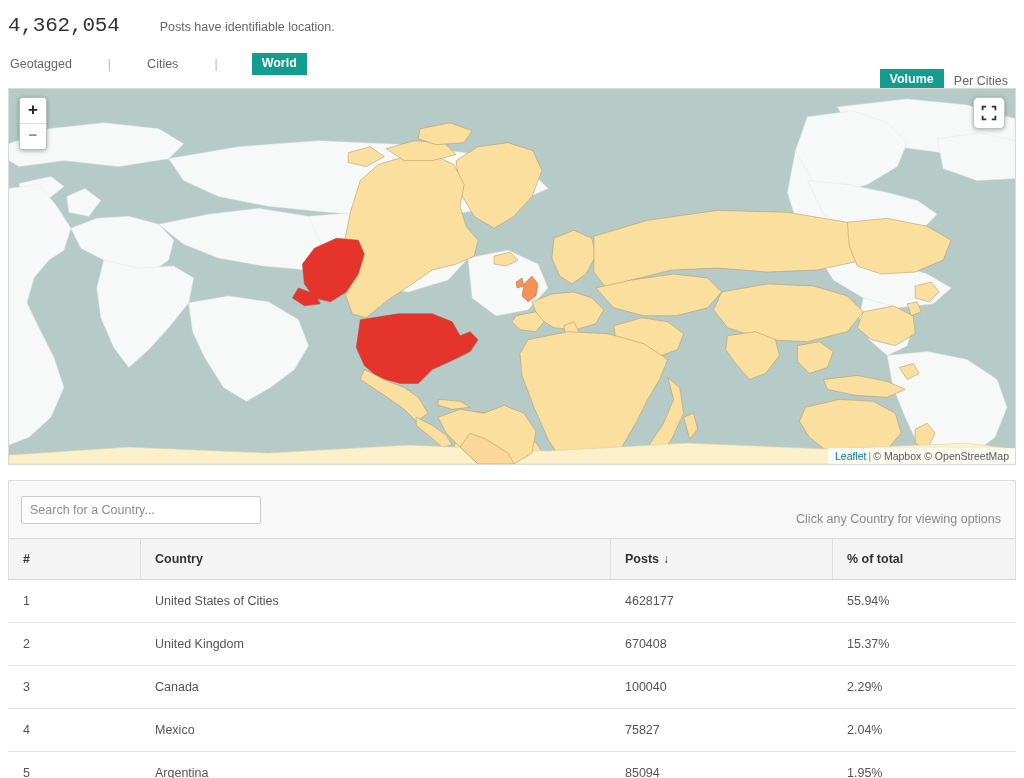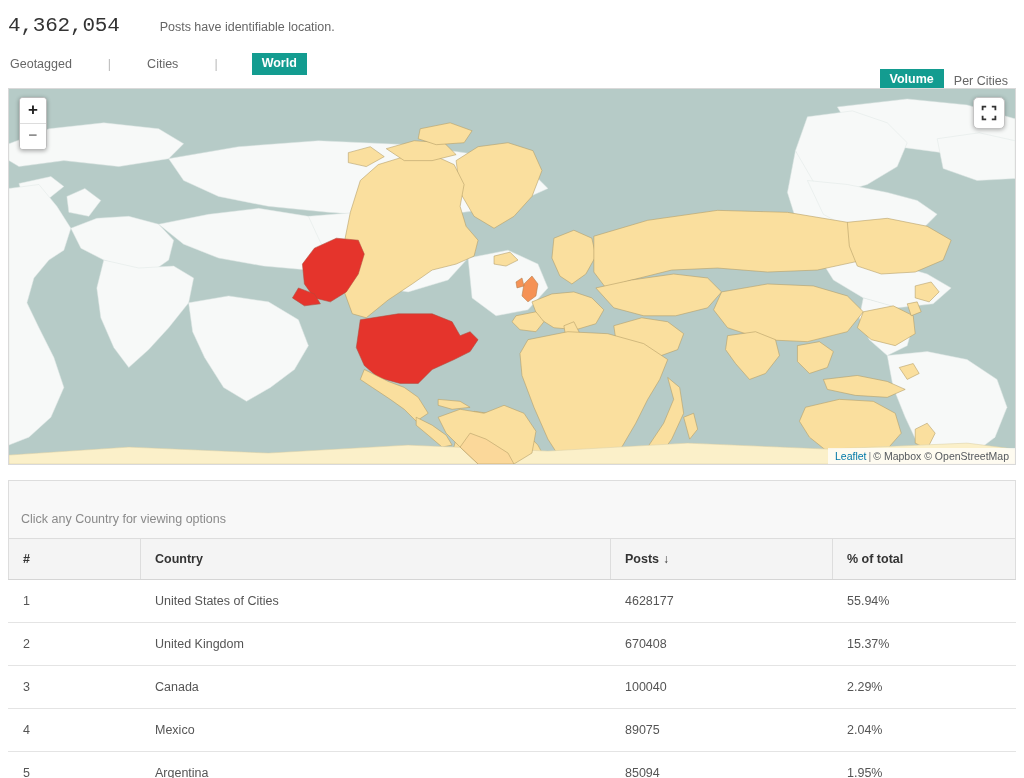--- a/index.html
+++ b/index.html
@@ -383,20 +383,21 @@
   </div>
 
   <div class="attribution">
     <span class="alink">Leaflet</span><span class="sep">|</span><span>© Mapbox</span>
     <span>© OpenStreetMap</span>
   </div>
 </div>
 
 <div class="panel">
   <div class="searchbar">
+    <input class="search-input" type="text" placeholder="Search for a Country..." style="">
     <span class="hint">Click any Country for viewing options</span>
   </div>
 </div>
 
 <table class="rank">
   <thead>
     <tr>
       <th class="col-rank">#</th>
       <th class="col-name">Country</th>
       <th class="col-posts"><span>Posts</span><span class="sort-arrow">↓</span></th>
@@ -418,21 +419,21 @@
     </tr>
     <tr class="row">
       <td>3</td>
       <td>Canada</td>
       <td>100040</td>
       <td>2.29%</td>
     </tr>
     <tr class="row">
       <td>4</td>
       <td>Mexico</td>
-      <td>89075</td>
+      <td>75827</td>
       <td>2.04%</td>
     </tr>
     <tr class="row">
       <td>5</td>
       <td>Argentina</td>
       <td>85094</td>
       <td>1.95%</td>
     </tr>
   </tbody>
 </table>

